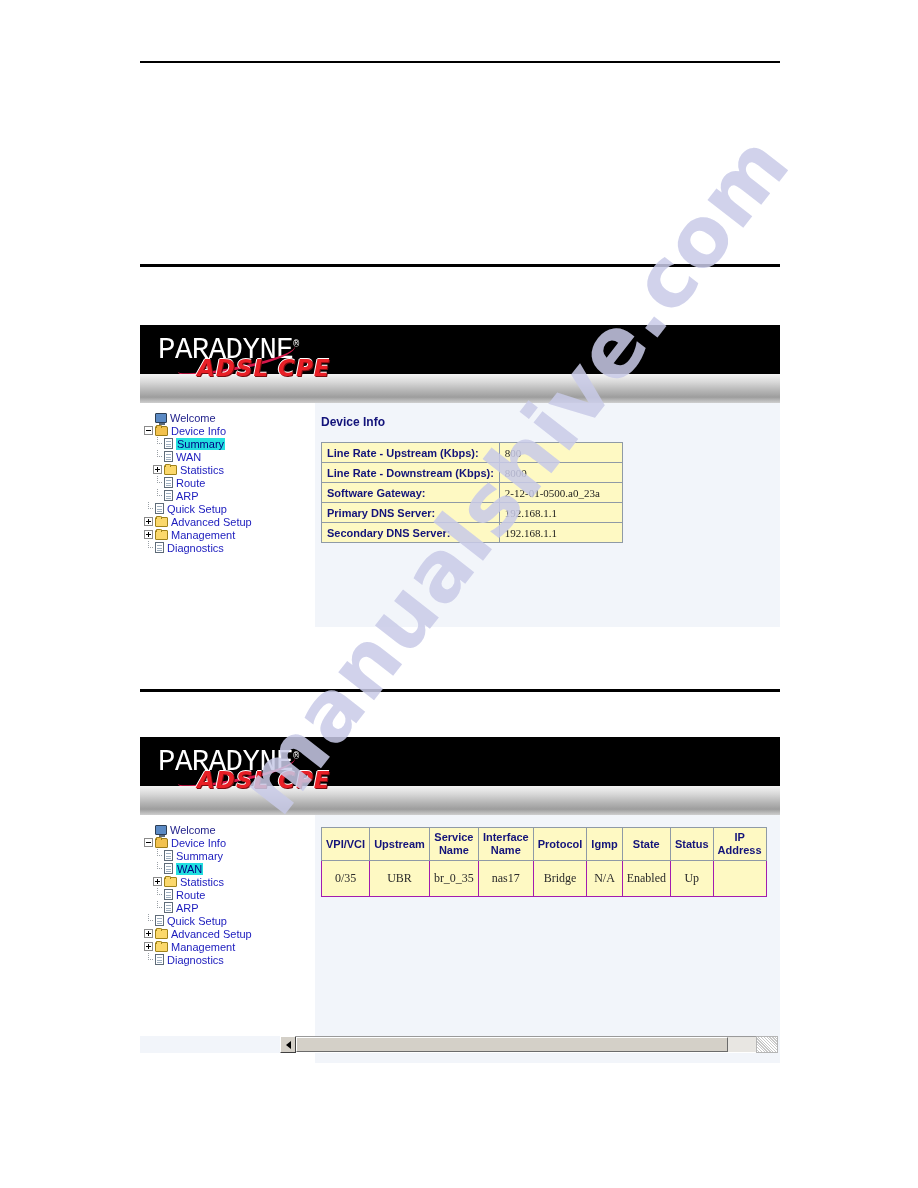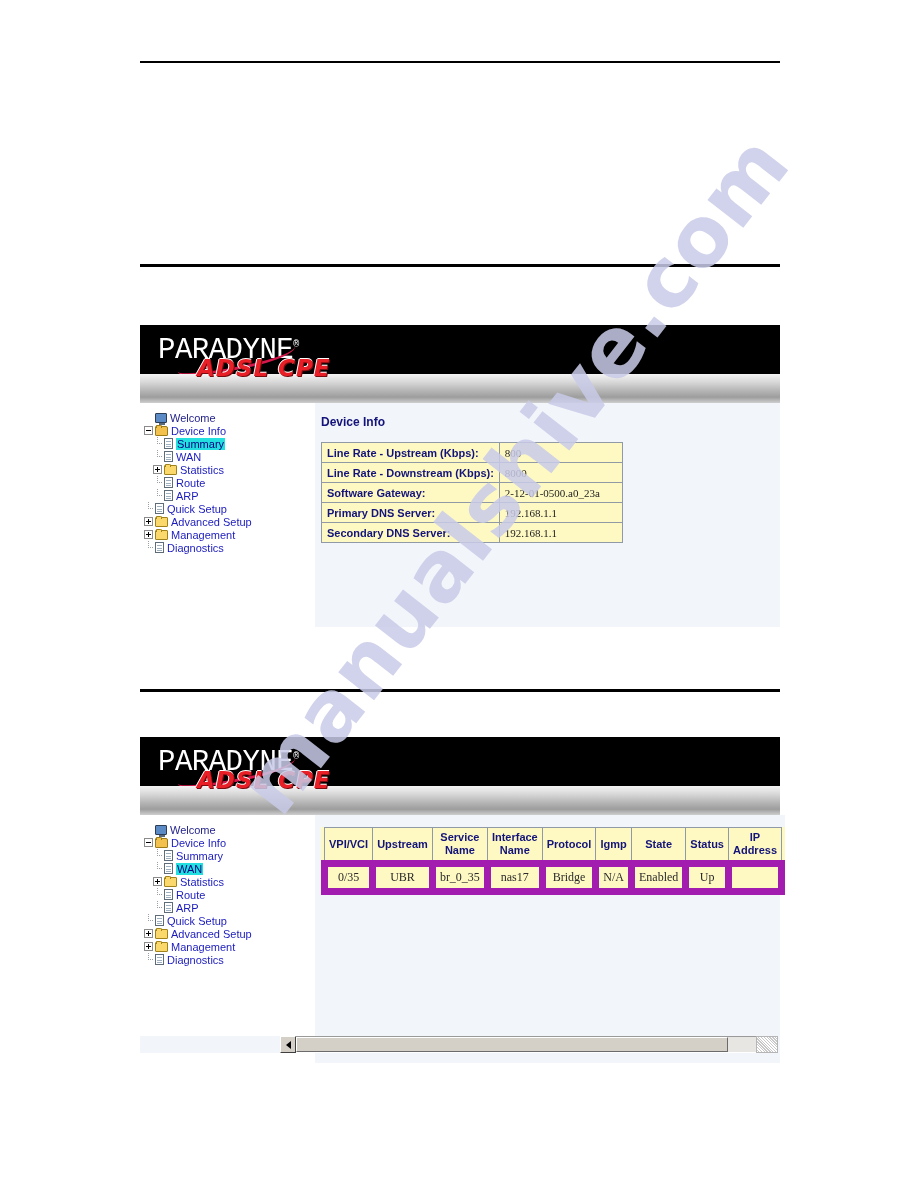--- a/index.html
+++ b/index.html
@@ -331,25 +331,25 @@
   }
   table.wan th {
     border: 1px solid #8f9aa6;
     font-size: 11px;
     font-weight: 700;
     color: #13137a;
     padding: 3px 4px;
     line-height: 13px;
   }
   table.wan td {
-    border: 7px solid #a21caf;
+    border: 1px solid #a21caf;
     font-size: 11px;
     color: #2a2a2a;
     text-align: center;
-    padding: 3px 4px;
+    padding: 10px 4px;
     font-family: "Liberation Serif", serif;
     font-size: 12px;
   }
 
   
   .hscroll {
     position: absolute;
     left: 140px;
     top: 1036px;
     width: 638px;

